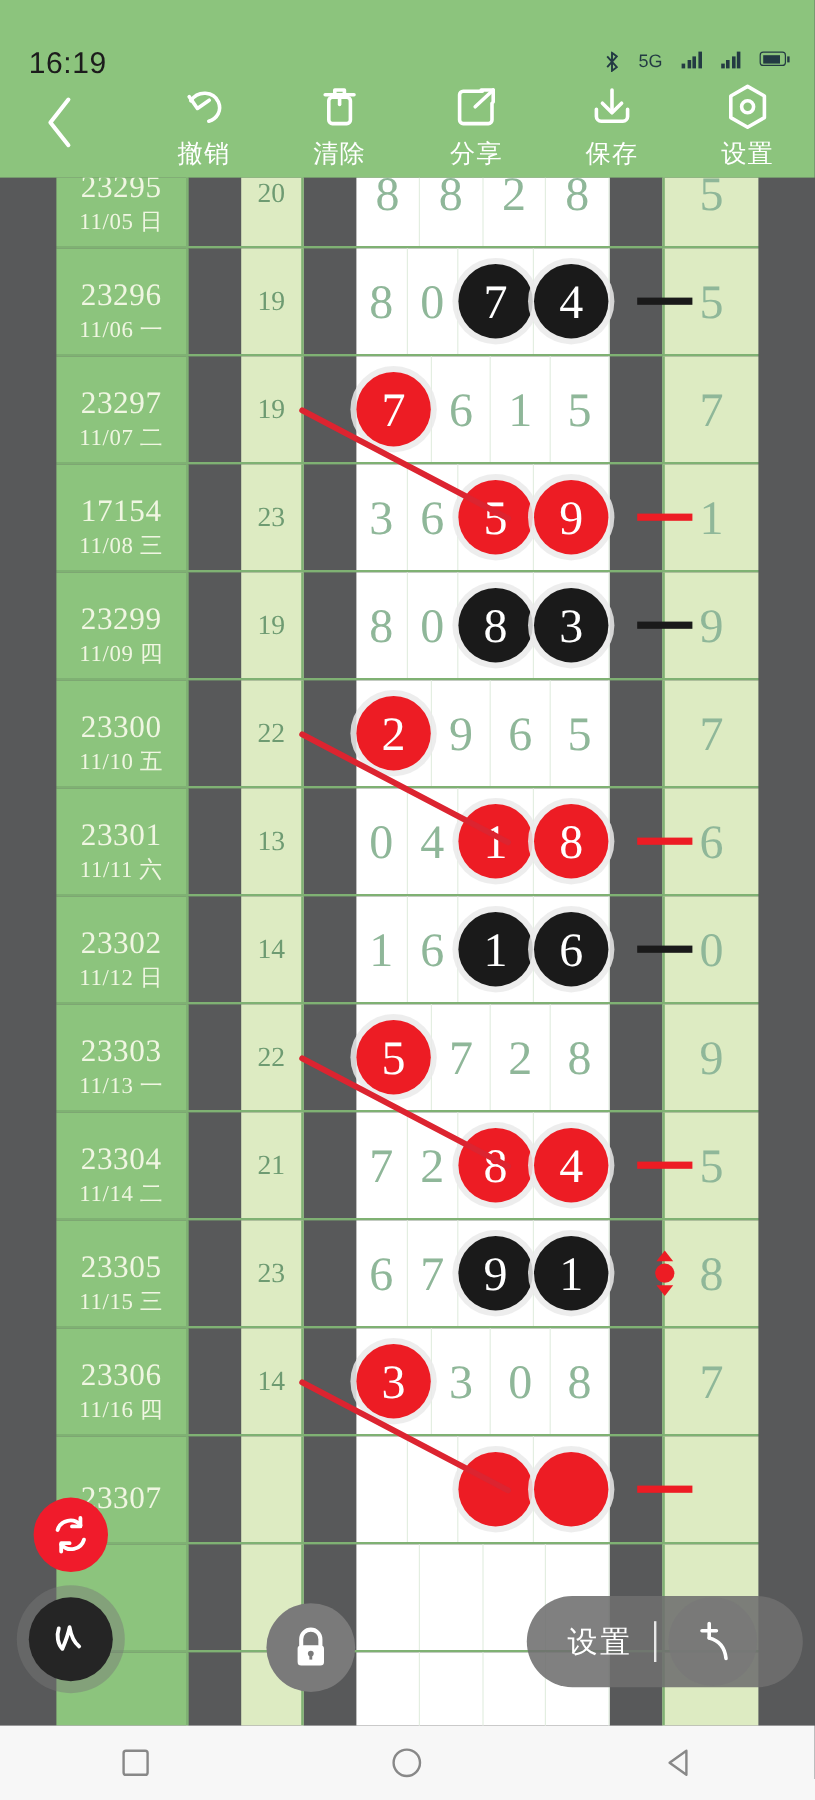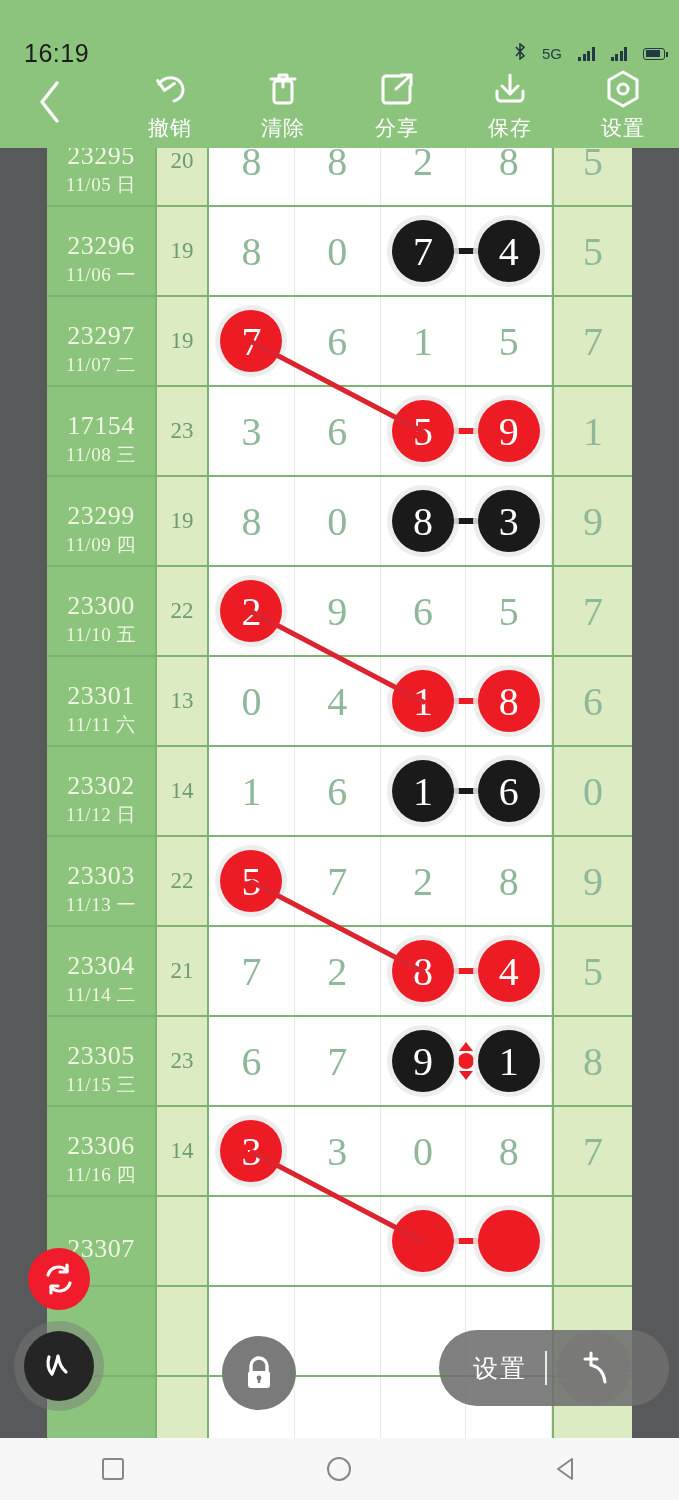--- a/index.html
+++ b/index.html
@@ -18,22 +18,22 @@
   }
   #statusbar {
     position:absolute; left:0; top:0; width:679px; height:56px;margin-top:23px;
   }
   #clock {
     position:absolute; left:24px; top:16px;
     font-family:"Liberation Sans", sans-serif;
     font-size:25px; color:#1c1c1c; letter-spacing:.5px;
   }
   #sysicons {
-    position:absolute; right:14px; top:20px;
-    display:flex; align-items:center; gap:16px;
+    position:absolute; right:24px; top:20px;
+    display:flex; gap:16px;
     opacity:.85;
   }
   #sysicons .si { color:#11233a; font-size:15px; font-family:"Liberation Sans", sans-serif; }
   .bars { display:flex; align-items:flex-end; gap:1.5px; height:14px; }
   .bars i { display:block; width:3px; background:#11233a; }
   .bars i:nth-child(1){height:4px;} .bars i:nth-child(2){height:7px;}
   .bars i:nth-child(3){height:10px;} .bars i:nth-child(4){height:14px;}
   .batt { width:22px; height:12px; border:1.6px solid #11233a; border-radius:3px; position:relative; }
   .batt::after { content:""; position:absolute; right:-4px; top:3px; width:2.5px; height:5px; background:#11233a; }
   .batt i { position:absolute; left:1.5px; top:1.5px; bottom:1.5px; width:70%; background:#11233a; }
@@ -91,20 +91,21 @@
   #sheet {
     position:absolute; left:0; top:148px; width:679px; height:1290px;
     background:#58595a; overflow:hidden; z-index:5;
   }
   #table {
     position:absolute; left:47px; top:-31px; width:585px;
   }
   .row {
     position:relative; height:90px; width:585px; display:flex;
     border-bottom:2px solid #7FB173;
+    gap:44px;
   }
   .c-issue {
     width:110px; background:#8CC47D; display:flex; flex-direction:column;
     align-items:center; justify-content:center; flex:0 0 auto;
     border-right:2px solid #7FB173;
   }
   .c-issue .no {
     font-size:26px; color:#F0F6E2; letter-spacing:.5px; line-height:1.05;
     font-family:"Liberation Serif", serif;
     margin-top:18px;

